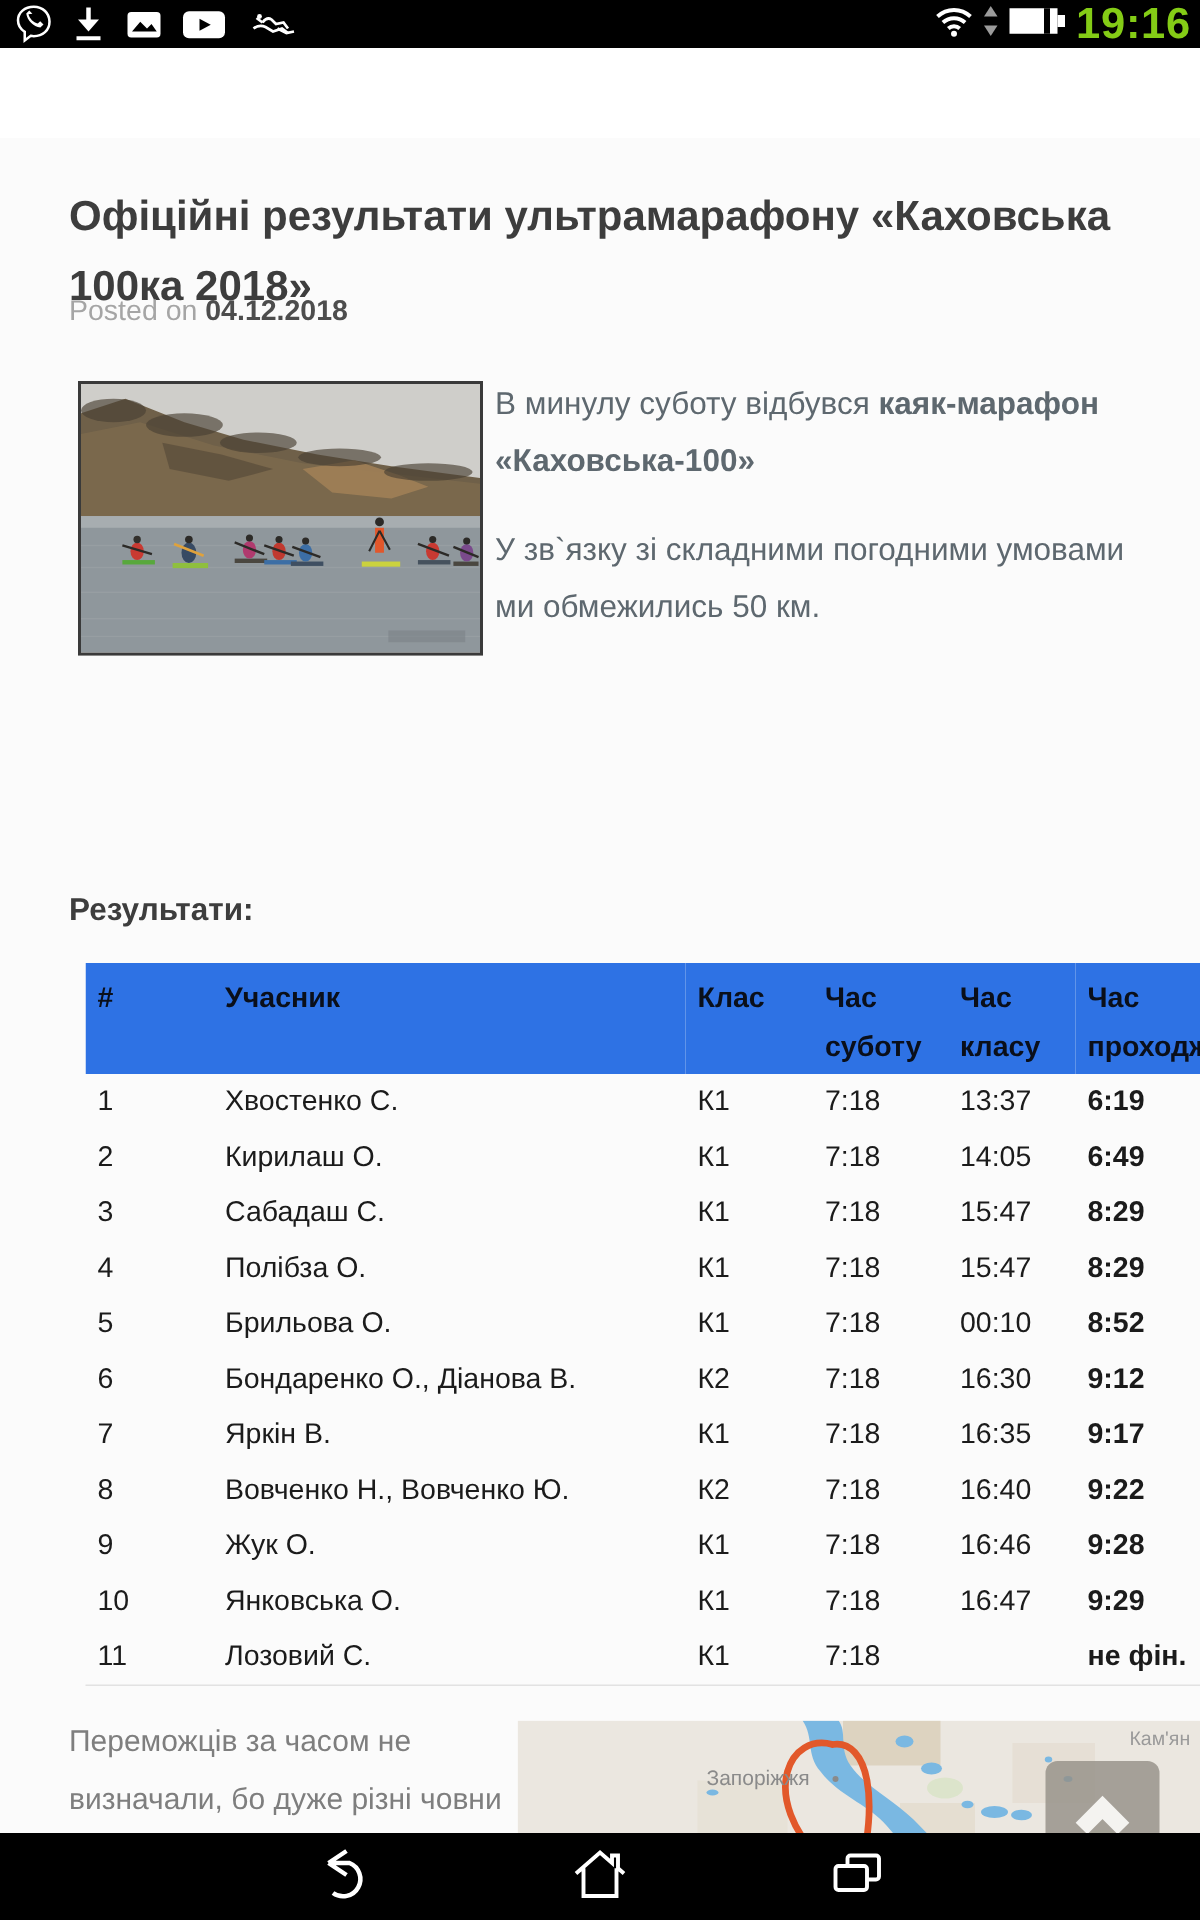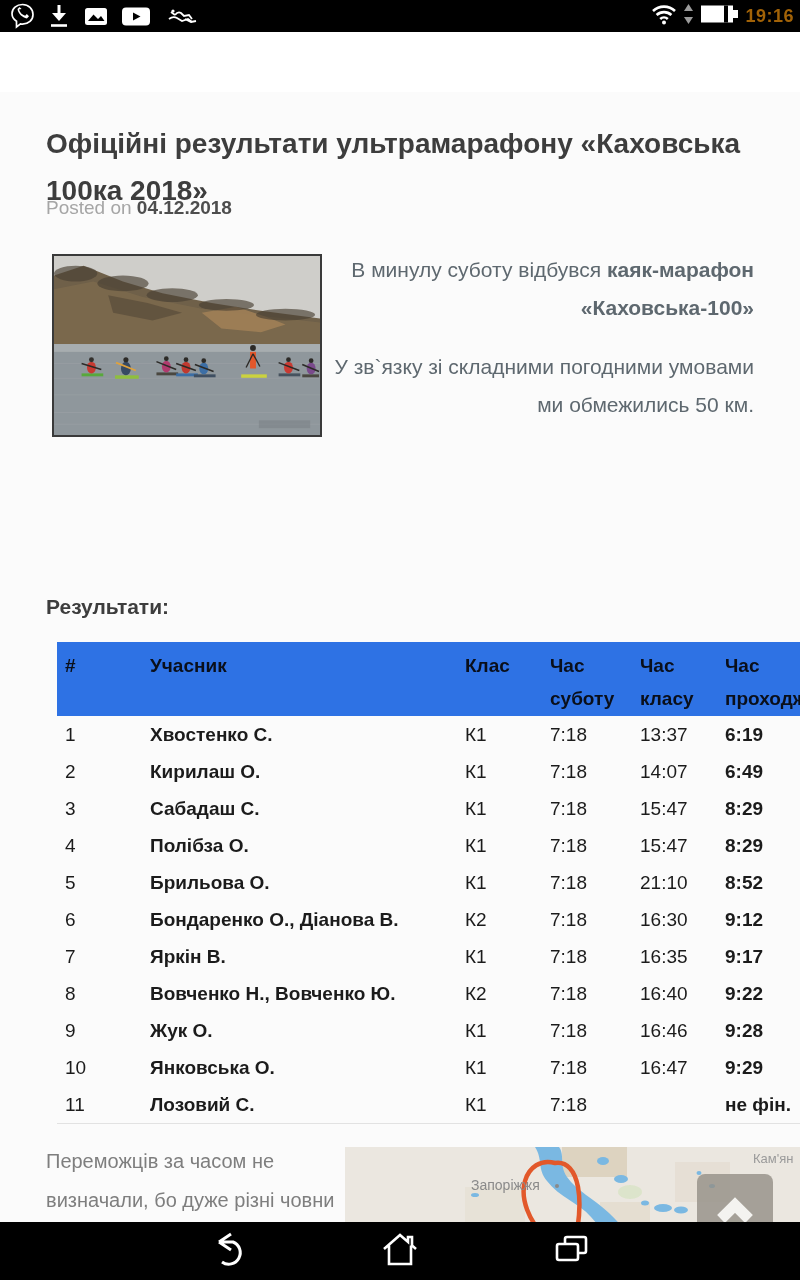--- a/index.html
+++ b/index.html
@@ -6,57 +6,57 @@
   html,body { width:800px; height:1280px; }
   body { position:relative; width:800px; height:1280px; overflow:hidden;
          font-family:"Liberation Sans", sans-serif; background:#ffffff; }
 
   
   .statusbar { position:absolute; left:0; top:0; width:800px; height:32px; background:#000;
                display:flex; align-items:center; }
   .sb-left { display:flex; align-items:center; gap:12px; padding-left:10px; }
   .sb-left svg { display:block; }
   .sb-right { position:absolute; right:6px; top:0; height:32px; display:flex; align-items:center; gap:5px; }
-  .sb-time { color:#a16207; font-size:18px; font-weight:700; letter-spacing:0.5px; }
+  .sb-time { color:#84cc16; font-size:29px; font-weight:700; letter-spacing:0.5px; }
 
   
   .page { position:absolute; left:0; top:32px; width:800px; height:1190px; background:#ffffff; }
   .page-body { position:absolute; left:0; top:60px; width:800px; height:1162px; background:#fbfbfb; }
 
   
   .title { position:absolute; left:46px; top:88px; width:700px;
            font-size:28px; line-height:47px; font-weight:600; color:#3d3d3d; }
   .posted { position:absolute; left:46px; top:165px; font-size:19px; color:#a5a5a5; }
   .posted b { color:#4d4d4d; font-weight:700;text-align:center; }
 
   .photo { position:absolute; left:52px; top:222px; width:270px; height:183px;
            border:2px solid #3a3a3a; background:#b9b9b6; }
   .photo svg { display:block; width:100%; height:100%; }
 
   .intro { position:absolute; left:330px; top:219px; width:424px;
-           font-size:21px; line-height:38px; color:#5e686f;text-align:right; }
+           font-size:21px; line-height:38px; color:#5e686f; }
   .intro p + p { margin-top:21px; }
   .intro b { font-weight:700; }
 
   .results-heading { position:absolute; left:46px; top:563px;
                      font-size:21px; font-weight:700; color:#3d3d3d;text-align:right; }
 
   
   .table-wrap { position:absolute; left:57px; top:610px; width:743px; height:482px;
                 overflow:hidden; border-bottom:1px solid #e2e2e2; }
   table { border-collapse:collapse; table-layout:fixed; width:880px; }
   col.w0{width:85px} col.w1{width:315px} col.w2{width:85px}
   col.w3{width:90px} col.w4{width:85px} col.w5{width:220px}
   thead tr { background:#2e72e4; height:74px; }
   th { text-align:left; vertical-align:top; padding:7px 0 0 8px;
        font-size:19px; font-weight:700; color:#0a0f1a; line-height:33px; }
   th .hw { display:inline-block; max-width:78px; }
   tbody tr { height:37px; }
   td { padding-left:8px; font-size:19px; color:#1b1b1b; vertical-align:middle; white-space:nowrap; }
-  td.c1 { font-weight:700; }
+  td.c1 { font-weight:400; }
   td.c5 { font-weight:700; }
 
   
   .outro { position:absolute; left:46px; top:1110px; width:298px;
            font-size:20px; line-height:39px; color:#7e7e7e; }
   .map { position:absolute; left:345px; top:1115px; width:455px; height:107px; overflow:hidden; }
   .map svg { display:block; }
 
   .scrolltop { position:absolute; left:697px; top:1142px; width:76px; height:74px;
                background:rgba(148,143,134,0.8); border:none; border-radius:8px;
@@ -253,21 +253,21 @@
             <td class="c2">К1</td>
             <td class="c3">7:18</td>
             <td class="c4">13:37</td>
             <td class="c5">6:19</td>
           </tr>
           <tr>
             <td class="c0">2</td>
             <td class="c1">Кирилаш О.</td>
             <td class="c2">К1</td>
             <td class="c3">7:18</td>
-            <td class="c4">14:07</td>
+            <td class="c4">14:05</td>
             <td class="c5">6:49</td>
           </tr>
           <tr>
             <td class="c0">3</td>
             <td class="c1">Сабадаш С.</td>
             <td class="c2">К1</td>
             <td class="c3">7:18</td>
             <td class="c4">15:47</td>
             <td class="c5">8:29</td>
           </tr>
@@ -277,21 +277,21 @@
             <td class="c2">К1</td>
             <td class="c3">7:18</td>
             <td class="c4">15:47</td>
             <td class="c5">8:29</td>
           </tr>
           <tr>
             <td class="c0">5</td>
             <td class="c1">Брильова О.</td>
             <td class="c2">К1</td>
             <td class="c3">7:18</td>
-            <td class="c4">21:10</td>
+            <td class="c4">00:10</td>
             <td class="c5">8:52</td>
           </tr>
           <tr>
             <td class="c0">6</td>
             <td class="c1">Бондаренко О., Діанова В.</td>
             <td class="c2">К2</td>
             <td class="c3">7:18</td>
             <td class="c4">16:30</td>
             <td class="c5">9:12</td>
           </tr>

